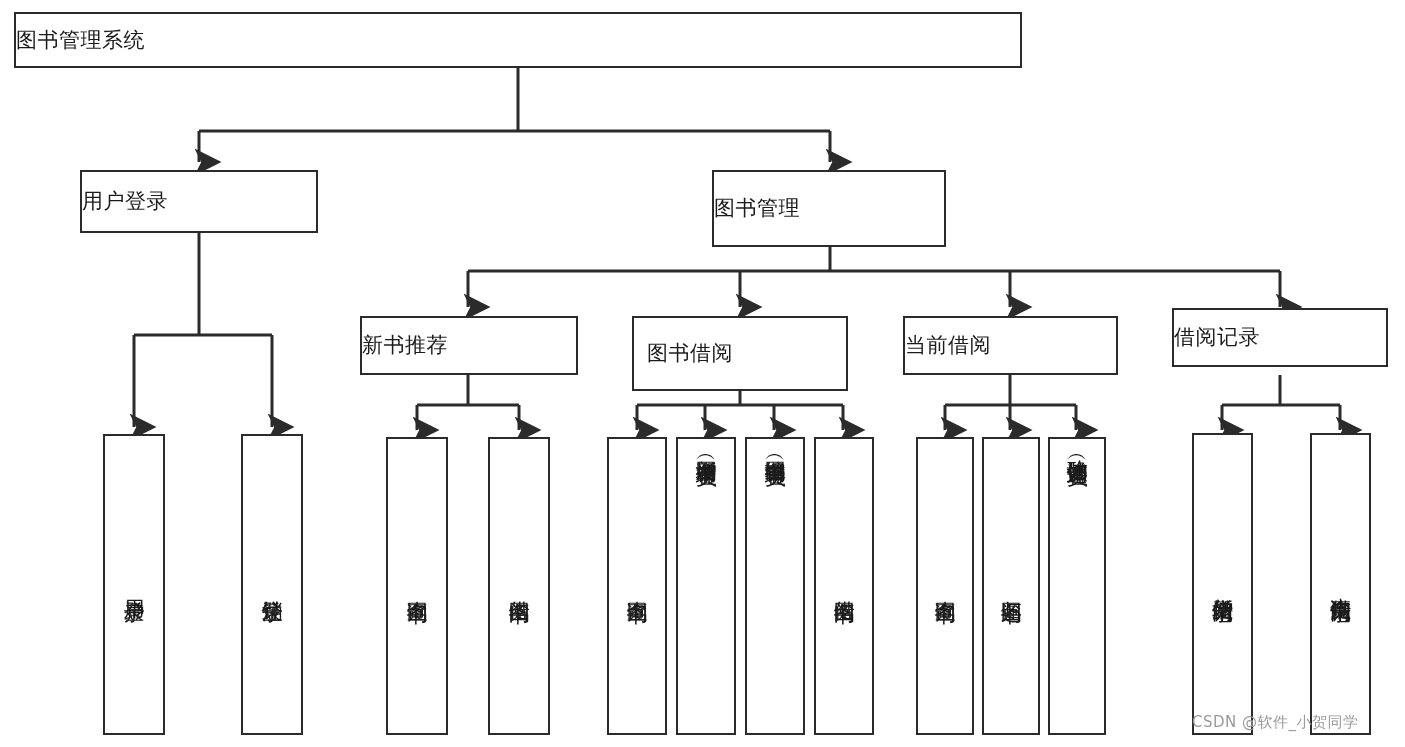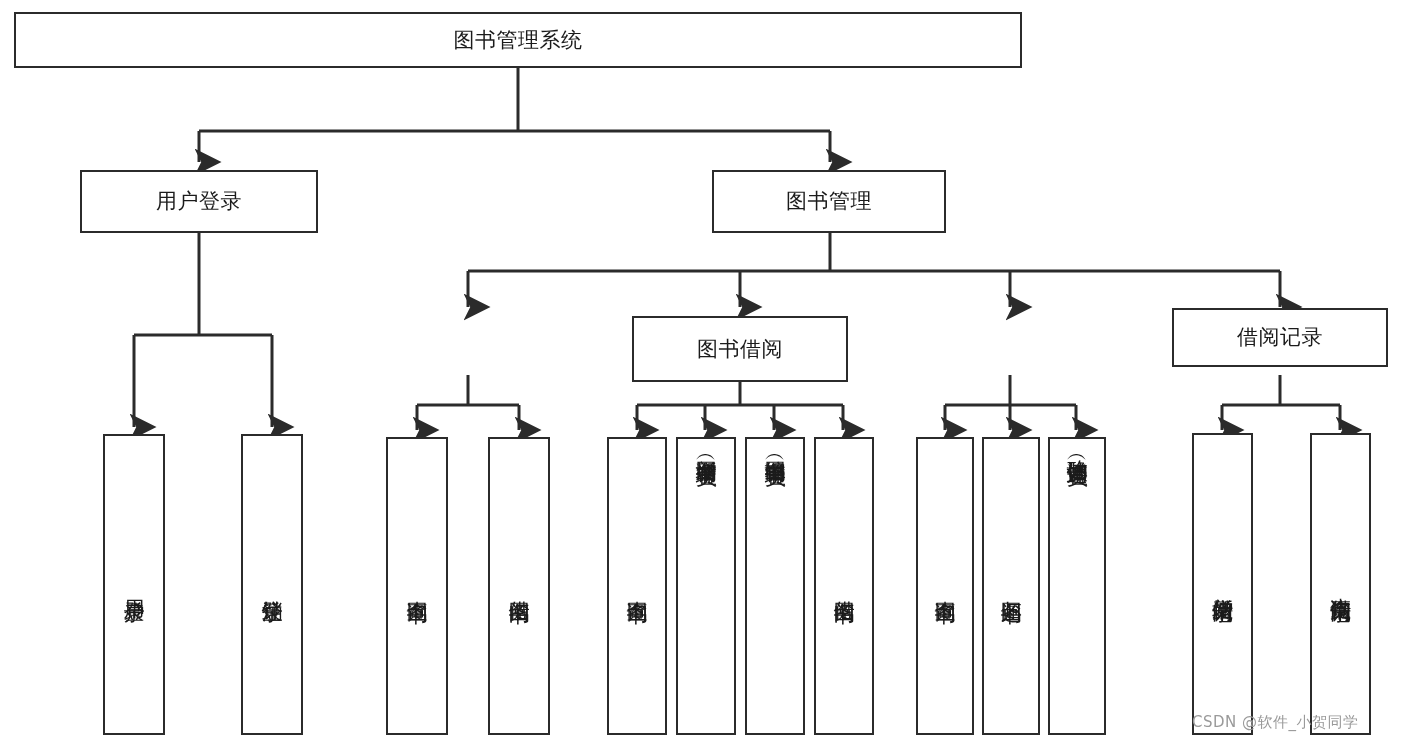--- a/index.html
+++ b/index.html
@@ -26,21 +26,21 @@
     height: 747px;
     pointer-events: none;
   }
   .node {
     position: absolute;
     box-sizing: border-box;
     background: #ffffff;
     border: 2px solid #2b2b2b;
     display: flex;
     align-items: center;
-    justify-content: center;
+    justify-content: flex-start;
     color: #1b1b1b;
   }
   .node .label {
     display: block;
     text-align: center;
     line-height: 1.16;
     letter-spacing: 0.5px;
   }
   .node.horizontal .label {
     writing-mode: horizontal-tb;
@@ -133,26 +133,32 @@
     </g>
   </svg>
 
   <div class="node root horizontal" style="left:14px; top:12px; width:1008px; height:56px;">
     <span class="label">图书管理系统</span>
   </div>
 
   <div class="node horizontal" style="left:80px; top:170px; width:238px; height:63px;">
     <span class="label">用户登录</span>
   </div>
-  <div class="node horizontal" style="left:712px; top:170px; width:234px; height:63px;">
+  <div class="node horizontal" style="left:712px; top:170px; width:234px; height:77px;">
     <span class="label">图书管理</span>
   </div>
 
-  <div class="node horizontal" style="left:632px; top:316px; width:216px; height:66px;">
+  <div class="node horizontal" style="left:360px; top:316px; width:218px; height:59px;">
+    <span class="label">新书推荐</span>
+  </div>
+  <div class="node horizontal" style="left:632px; top:316px; width:216px; height:75px;padding-left:13px;">
     <span class="label">图书借阅</span>
+  </div>
+  <div class="node horizontal" style="left:903px; top:316px; width:215px; height:59px;">
+    <span class="label">当前借阅</span>
   </div>
   <div class="node horizontal" style="left:1172px; top:308px; width:216px; height:59px;">
     <span class="label">借阅记录</span>
   </div>
 
   <div class="node vertical centered" style="left:103px; top:434px; width:62px; height:301px;">
     <span class="label">用户登录</span>
   </div>
   <div class="node vertical centered" style="left:241px; top:434px; width:62px; height:301px;">
     <span class="label">注销登录</span>

